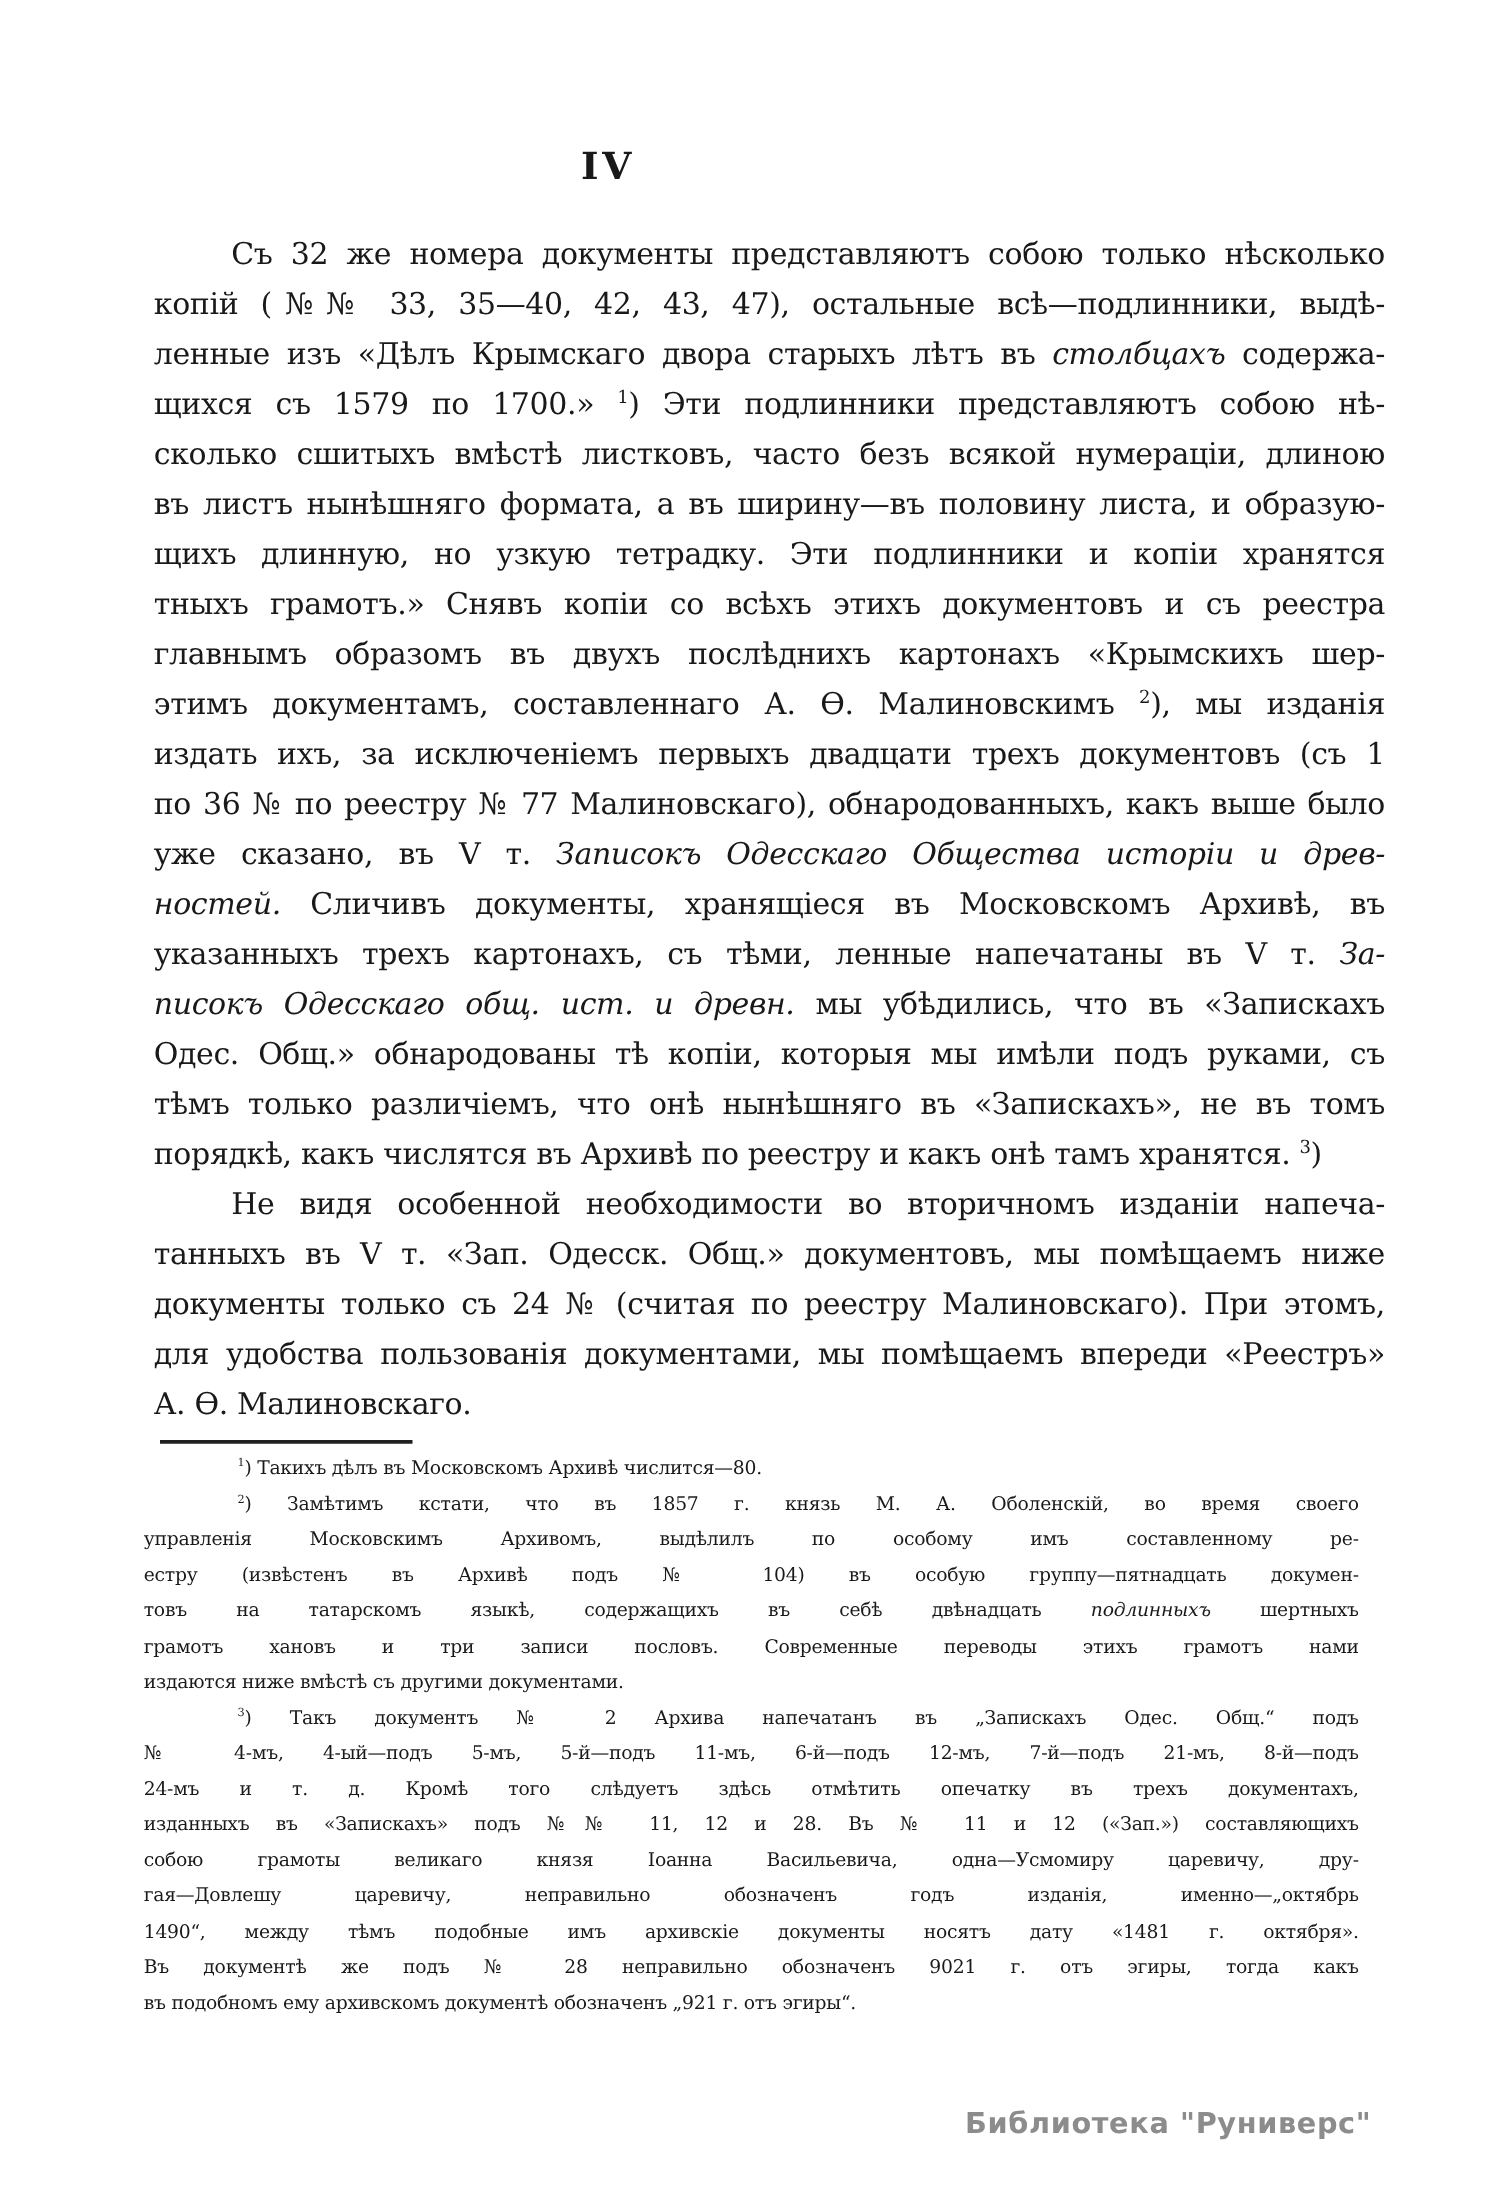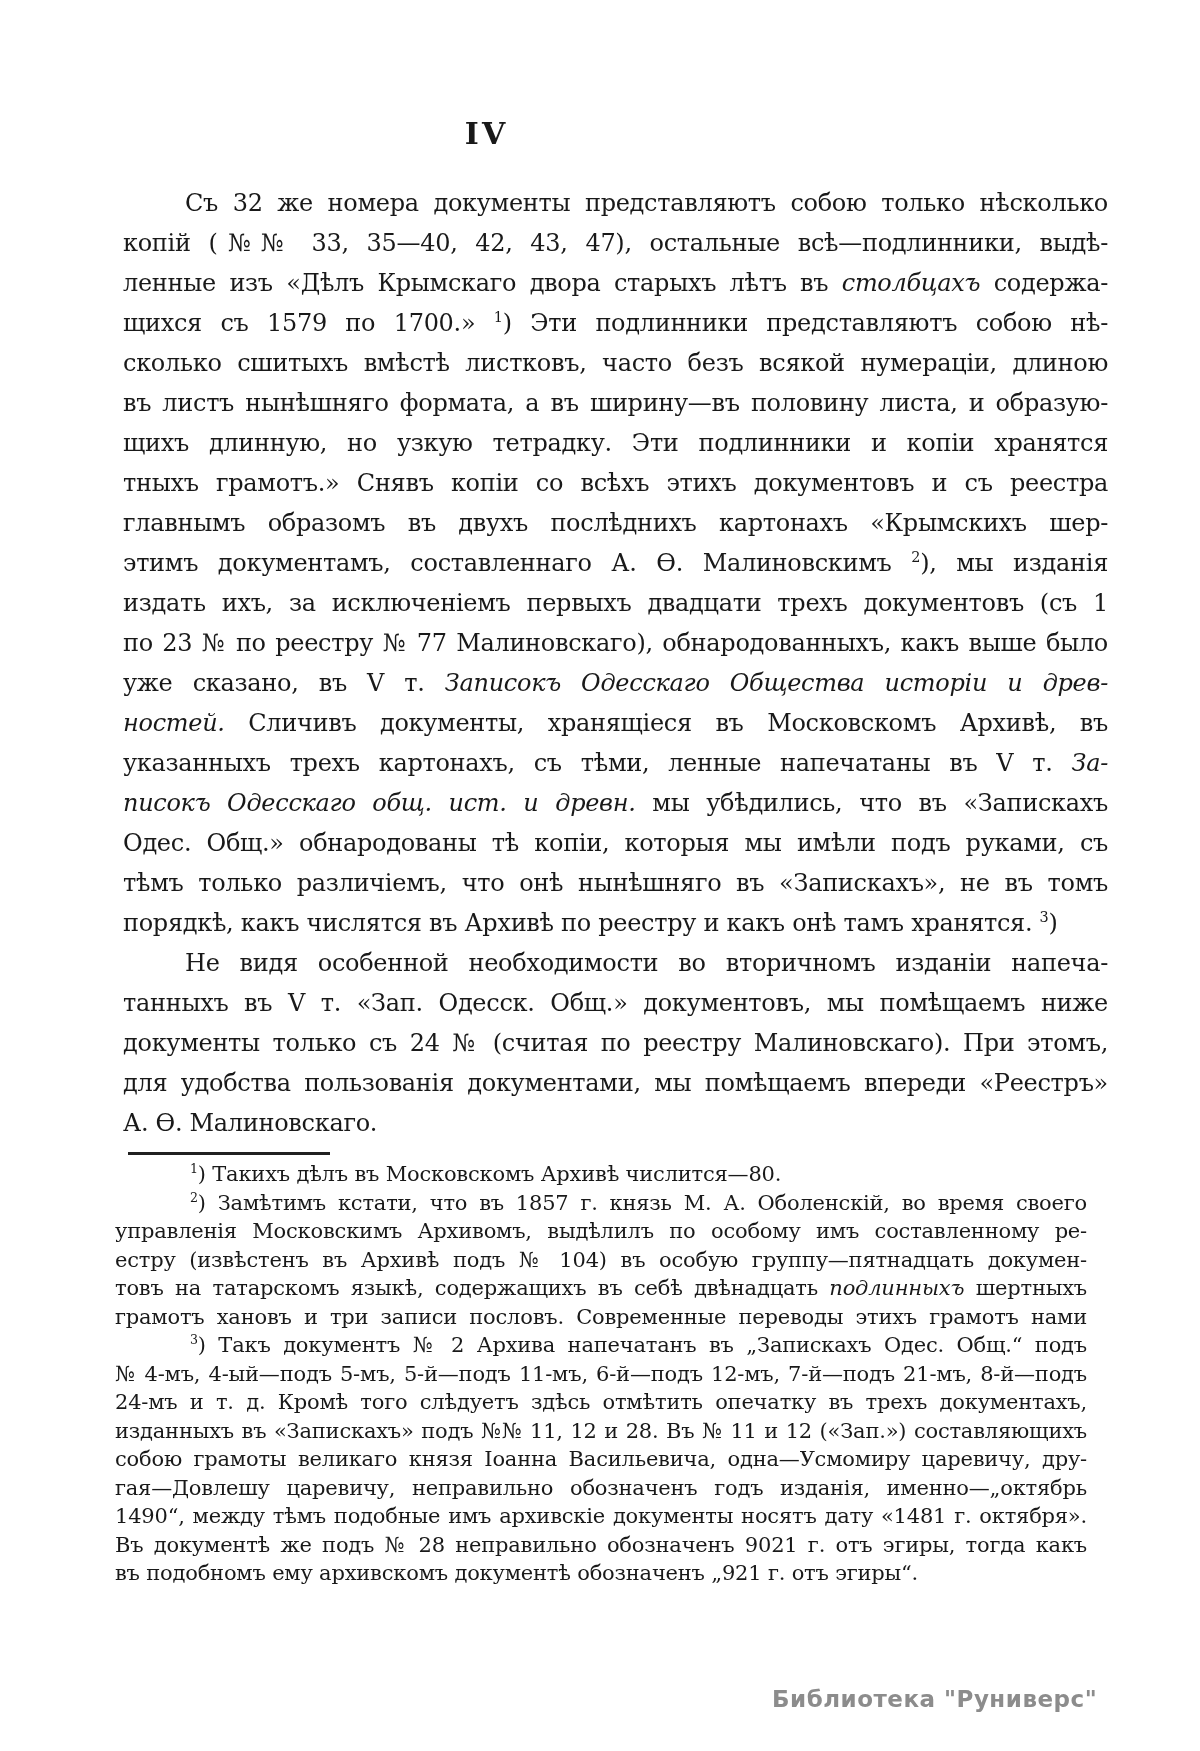--- a/index.html
+++ b/index.html
@@ -13,21 +13,21 @@
     position:absolute; top:116px; left:0; width:973px;
     text-align:center; font-size:30px; font-weight:bold; letter-spacing:3px;
   }
   .body-block { position:absolute; top:183px; left:108px; width:985px;margin-left:15px; }
   .body-block .line {
     height:40px; line-height:40px; font-size:24px; letter-spacing:-0.3px;
     text-align:justify; text-align-last:justify; overflow:hidden;
   }
   .fn-block { position:absolute; top:1160px; left:115px; width:972px; }
   .fn-block .line {
-    height:28.5px; line-height:28.5px; font-size:21px; letter-spacing:-0.2px;
+    height:28.5px; line-height:28.5px; font-size:15px; letter-spacing:-0.2px;
     text-align:justify; text-align-last:justify; overflow:hidden;
   }
   .line.indent { text-indent:62px; }
   .fn-block .line.indent { text-indent:75px; }
   .line.last { text-align-last:left; }
   .it { font-style:italic; }
   .sup { vertical-align:super; font-size:0.6em; line-height:0; }
   .fn-rule {
     position:absolute; top:1152px; left:128px; width:202px; height:3px;
     background:#202020;
@@ -49,21 +49,21 @@
         <div class="line"><span>копій (№№ 33, 35—40, 42, 43, 47), остальные всѣ—подлинники, выдѣ-</span></div>
         <div class="line"><span>ленные изъ «Дѣлъ Крымскаго двора старыхъ лѣтъ въ </span><span class="it">столбцахъ</span><span> содержа-</span></div>
         <div class="line"><span>щихся съ 1579 по 1700.» </span><span class="sup">1</span><span>) Эти подлинники представляютъ собою нѣ-</span></div>
         <div class="line"><span>сколько сшитыхъ вмѣстѣ листковъ, часто безъ всякой нумераціи, длиною</span></div>
         <div class="line"><span>въ листъ нынѣшняго формата, а въ ширину—въ половину листа, и образую-</span></div>
         <div class="line"><span>щихъ длинную, но узкую тетрадку. Эти подлинники и копіи хранятся</span></div>
         <div class="line"><span>тныхъ грамотъ.» Снявъ копіи со всѣхъ этихъ документовъ и съ реестра</span></div>
         <div class="line"><span>главнымъ образомъ въ двухъ послѣднихъ картонахъ «Крымскихъ шер-</span></div>
         <div class="line"><span>этимъ документамъ, составленнаго А. Ѳ. Малиновскимъ </span><span class="sup">2</span><span>), мы изданія</span></div>
         <div class="line"><span>издать ихъ, за исключеніемъ первыхъ двадцати трехъ документовъ (съ 1</span></div>
-        <div class="line"><span>по 23 № по реестру № 77 Малиновскаго), обнародованныхъ, какъ выше было</span></div>
+        <div class="line"><span>по 36 № по реестру № 77 Малиновскаго), обнародованныхъ, какъ выше было</span></div>
         <div class="line"><span>уже сказано, въ V т. </span><span class="it">Записокъ Одесскаго Общества исторіи и древ-</span></div>
         <div class="line"><span class="it">ностей.</span><span> Сличивъ документы, хранящіеся въ Московскомъ Архивѣ, въ</span></div>
         <div class="line"><span>указанныхъ трехъ картонахъ, съ тѣми, ленные напечатаны въ V т. </span><span class="it">За-</span></div>
         <div class="line"><span class="it">писокъ Одесскаго общ. ист. и древн.</span><span> мы убѣдились, что въ «Запискахъ</span></div>
         <div class="line"><span>Одес. Общ.» обнародованы тѣ копіи, которыя мы имѣли подъ руками, съ</span></div>
         <div class="line"><span>тѣмъ только различіемъ, что онѣ нынѣшняго въ «Запискахъ», не въ томъ</span></div>
         <div class="line last"><span>порядкѣ, какъ числятся въ Архивѣ по реестру и какъ онѣ тамъ хранятся. </span><span class="sup">3</span><span>)</span></div>
       </div>
       <div>
         <div class="line indent"><span>Не видя особенной необходимости во вторичномъ изданіи напеча-</span></div>
@@ -77,20 +77,21 @@
   <section class="fn-block">
       <div>
         <div class="line indent last"><span class="sup">1</span><span>) Такихъ дѣлъ въ Московскомъ Архивѣ числится—80.</span></div>
       </div>
       <div>
         <div class="line indent"><span class="sup">2</span><span>) Замѣтимъ кстати, что въ 1857 г. князь М. А. Оболенскій, во время своего</span></div>
         <div class="line"><span>управленія Московскимъ Архивомъ, выдѣлилъ по особому имъ составленному ре-</span></div>
         <div class="line"><span>естру (извѣстенъ въ Архивѣ подъ № 104) въ особую группу—пятнадцать докумен-</span></div>
         <div class="line"><span>товъ на татарскомъ языкѣ, содержащихъ въ себѣ двѣнадцать </span><span class="it">подлинныхъ</span><span> шертныхъ</span></div>
         <div class="line"><span>грамотъ хановъ и три записи пословъ. Современные переводы этихъ грамотъ нами</span></div>
+        <div class="line last"><span>издаются ниже вмѣстѣ съ другими документами.</span></div>
       </div>
       <div>
         <div class="line indent"><span class="sup">3</span><span>) Такъ документъ № 2 Архива напечатанъ въ „Запискахъ Одес. Общ.“ подъ</span></div>
         <div class="line"><span>№ 4-мъ, 4-ый—подъ 5-мъ, 5-й—подъ 11-мъ, 6-й—подъ 12-мъ, 7-й—подъ 21-мъ, 8-й—подъ</span></div>
         <div class="line"><span>24-мъ и т. д. Кромѣ того слѣдуетъ здѣсь отмѣтить опечатку въ трехъ документахъ,</span></div>
         <div class="line"><span>изданныхъ въ «Запискахъ» подъ №№ 11, 12 и 28. Въ № 11 и 12 («Зап.») составляющихъ</span></div>
         <div class="line"><span>собою грамоты великаго князя Іоанна Васильевича, одна—Усмомиру царевичу, дру-</span></div>
         <div class="line"><span>гая—Довлешу царевичу, неправильно обозначенъ годъ изданія, именно—„октябрь</span></div>
         <div class="line"><span>1490“, между тѣмъ подобные имъ архивскіе документы носятъ дату «1481 г. октября».</span></div>
         <div class="line"><span>Въ документѣ же подъ № 28 неправильно обозначенъ 9021 г. отъ эгиры, тогда какъ</span></div>

